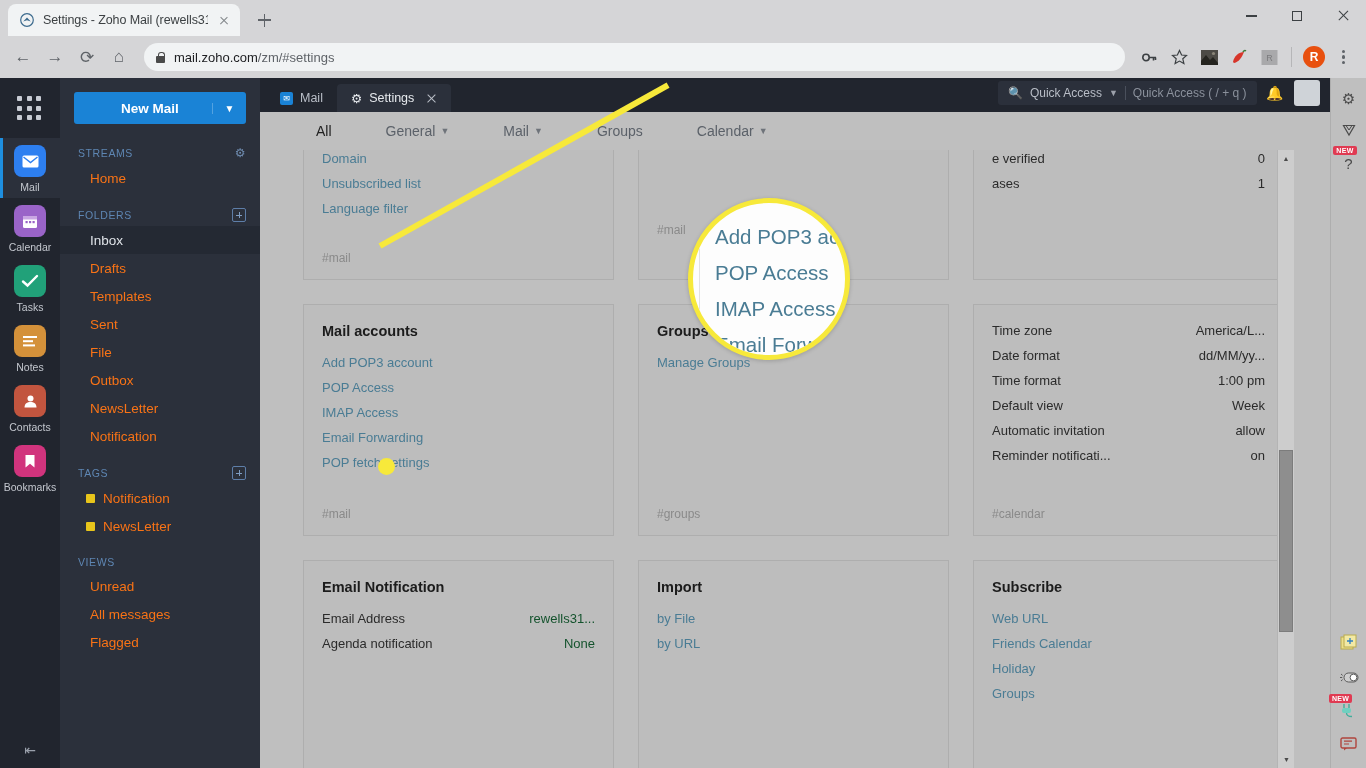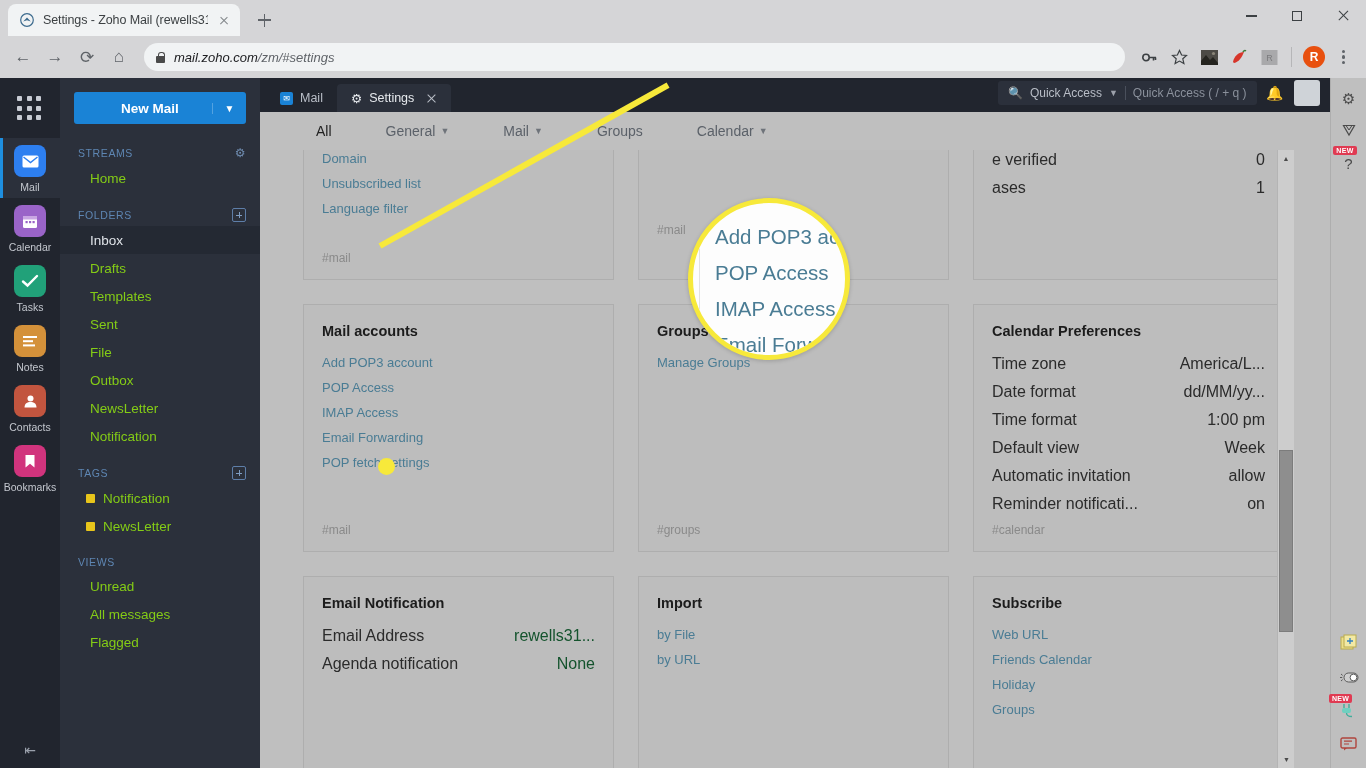--- a/index.html
+++ b/index.html
@@ -72,21 +72,21 @@
     padding: 0 8px; background: #d5d5d7;
   }
   .navbtn {
     width: 30px; height: 30px; display: flex; align-items: center;
     justify-content: center; color: #5f6368; font-size: 17px;
     border-radius: 50%;
   }
   .omnibox {
     flex: 1; height: 28px; background: #f1f3f4; border-radius: 14px;
     display: flex; align-items: center; padding: 1px 12px; gap: 9px;
-    margin: 1px 8px; font-size: 13px; color: #202124; font-style: italic;
+    margin: 1px 8px; font-size: 13px; color: #202124;
   }
   .lock {
     width: 9px; height: 11px; position: relative; flex: 0 0 9px;
   }
   .lock::before {
     content: ""; position: absolute; bottom: 0; left: 0;
     width: 9px; height: 7px; background: #4a4a4a; border-radius: 1px;
   }
   .lock::after {
     content: ""; position: absolute; top: 0; left: 2px;
@@ -173,21 +173,21 @@
     width: 14px; height: 14px; border: 1px solid #5e7ea8;
     border-radius: 2px; position: relative; display: inline-block;
   }
   .plus-box::before, .plus-box::after {
     content: ""; position: absolute; background: #7e9cc1;
   }
   .plus-box::before { left: 3px; top: 5.6px; width: 6px; height: 1px; }
   .plus-box::after { left: 5.6px; top: 3px; width: 1px; height: 6px; }
   .nav-item {
     height: 28px; display: flex; align-items: center;
-    padding: 0 14px 0 30px; color: #84cc16; font-size: 13.5px;
+    padding: 0 14px 0 30px; color: #f97316; font-size: 13.5px;
   }
   .nav-item.sel { background: #242933; color: #dfe3e8; }
   .nav-item.bold { font-weight: bold; color: #e8ebef; }
   .nav-item .cnt { margin-left: auto; font-size: 11.5px; color: #9aa0ab; }
   .tag-dot {
     width: 9px; height: 9px; background: #e8c51b; border-radius: 1px;
     margin-right: 8px; flex: 0 0 9px;
   }
   .tag-item { padding-left: 26px; }
   .spacer-sm { height: 10px; }
@@ -255,21 +255,21 @@
   }
   .card.clipped { min-height: 0; }
   .card h3 {
     font-size: 14.5px; color: #1c1c1c; font-weight: bold; margin-bottom: 16px;
   }
   .card a {
     display: block; color: #4a7c94; font-size: 13px; margin-bottom: 10px;
     text-decoration: none;
   }
   .kv {
-    display: flex; justify-content: space-between; font-size: 16px;
+    display: flex; justify-content: space-between; font-size: 13px;
     color: #2b2b2b; margin-bottom: 10px; gap: 10px;
   }
   .kv .v { color: #2b2b2b; white-space: nowrap; }
   .kv .v.link { color: #14532d; }
   .hash { margin-top: auto; font-size: 12px; color: #8a8a8a; }
 
   
   .row-clip { height: 130px; overflow: hidden; margin-bottom: 0; }
   .row-clip .card {
     min-height: 150px; margin-top: -20px; padding-top: 20px;
@@ -640,21 +640,20 @@
             <a>Email Forwarding</a>
             <a>POP fetch settings</a>
             <div class="hash">#mail</div>
           </div>
           <div class="card">
             <h3>Groups</h3>
             <a>Manage Groups</a>
             <div class="hash">#groups</div>
           </div>
           <div class="card">
-            <h3>Calendar Preferences</h3>
             <div class="kv">
               <span class="k">Time zone</span>
               <span class="v">America/L...</span>
             </div>
             <div class="kv">
               <span class="k">Date format</span>
               <span class="v">dd/MM/yy...</span>
             </div>
             <div class="kv">
               <span class="k">Time format</span>

